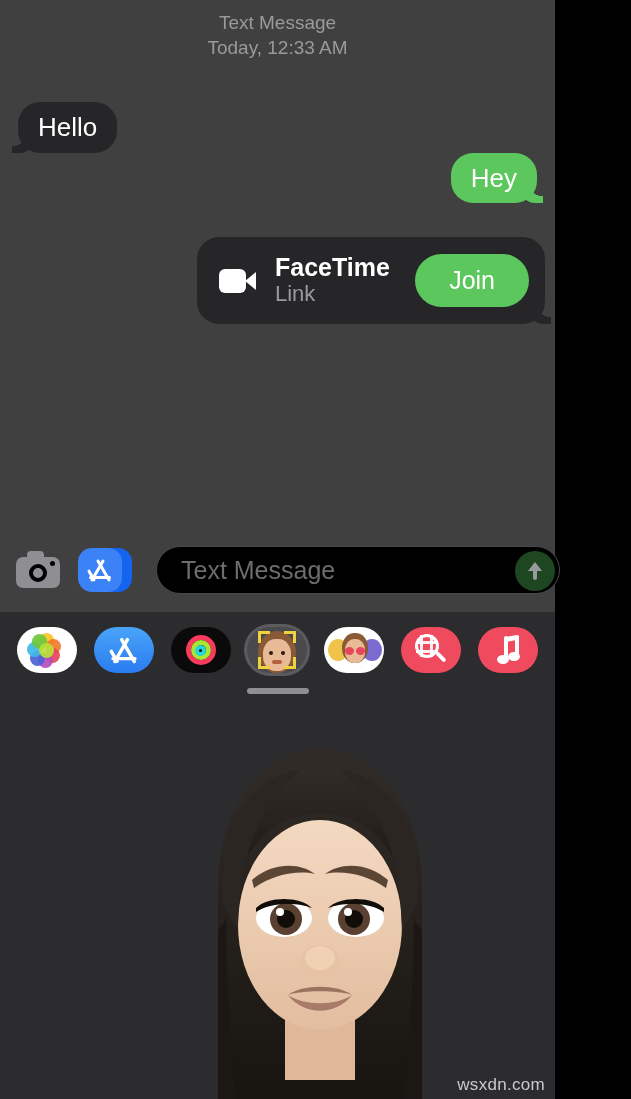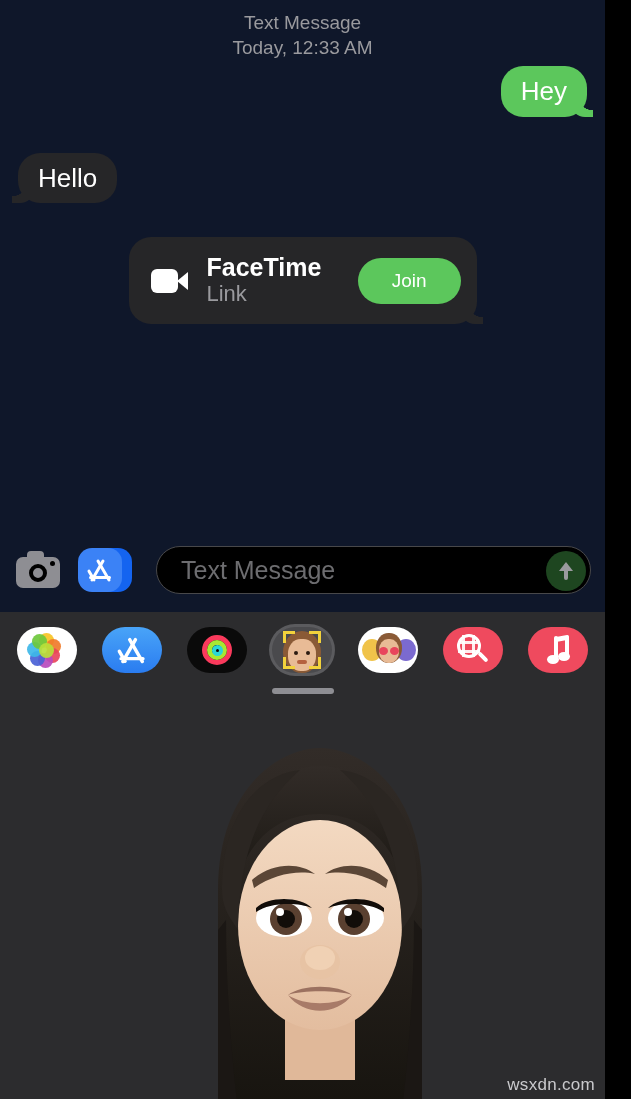--- a/index.html
+++ b/index.html
@@ -2,21 +2,21 @@
 <html><head>
 <meta charset="utf-8">
 <style>
   * { box-sizing: border-box; margin: 0; padding: 0; }
   html, body {
     width: 631px; height: 1099px;
     background: #000;
     font-family: "Liberation Sans", sans-serif;
     overflow: hidden;
   }
-  #screen { position: relative; width: 605px; height: 1099px; background: #0f172a; }
+  #screen { position: relative; width: 555px; height: 1099px; background: #404040; }
 
   
   .convo-header {
     position: absolute; top: 10px; left: 0; right: 0;
     text-align: center; line-height: 1.32;
   }
   .convo-header .svc { color: #9a9a9e; font-size: 19px; }
   .convo-header .ts  { color: #9a9a9e; font-size: 19px; }
 
   
@@ -46,21 +46,21 @@
     border-bottom-left-radius: 14px;
   }
   .bubble.in::after {
     content: ""; position: absolute; left: -6px; bottom: 0;
     width: 22px; height: 22px;
     background: radial-gradient(circle at 0 0, transparent 15px, #262628 15.5px);
     border-bottom-right-radius: 14px;
   }
 
   
-  .ft-wrap { display: flex; justify-content: center; padding: 0 10px; margin-top: 34px; }
+  .ft-wrap { display: flex; justify-content: flex-end; padding: 0 10px; margin-top: 34px; }
   .ft-card {
     position: relative;
     display: flex; align-items: center; gap: 16px;
     background: #262628;
     border-radius: 22px;
     padding: 16px 16px 16px 22px;
     min-width: 348px;
   }
   .ft-card::after {
     content: ""; position: absolute; right: -6px; bottom: 0;
@@ -70,21 +70,21 @@
   }
   .ft-icon { flex: 0 0 auto; width: 40px; height: 28px; position: relative; }
   .ft-icon .body { position: absolute; left: 0; top: 2px; width: 27px; height: 24px; background: #fff; border-radius: 6px; }
   .ft-icon .lens { position: absolute; left: 26px; top: 5px; width: 0; height: 0;
                    border-top: 9px solid transparent; border-bottom: 9px solid transparent; border-right: 11px solid #fff; }
   .ft-text { flex: 1 1 auto; }
   .ft-title { color: #fff; font-size: 25px; font-weight: bold; line-height: 1.12; }
   .ft-sub   { color: #9a9a9e; font-size: 22px; line-height: 1.2; }
   .ft-join {
     flex: 0 0 auto; background: #5cc75c; color: #fff;
-    font-size: 19px; border-radius: 28px; padding: 12px 34px;
+    font-size: 25px; border-radius: 28px; padding: 12px 34px;
     border: none; cursor: pointer; font-family: inherit;
   }
 
   
   .compose { position: absolute; left: 0; right: 0; top: 540px; height: 60px; display: flex; align-items: center; padding: 0 14px; }
   .cam-btn { width: 48px; height: 40px; position: relative; flex: 0 0 auto; cursor: pointer; }
   .cam-btn .cbody { position: absolute; left: 2px; top: 7px; width: 44px; height: 31px; background: #8e8e93; border-radius: 7px; }
   .cam-btn .chump { position: absolute; left: 13px; top: 1px; width: 17px; height: 8px; background: #8e8e93; border-radius: 4px 4px 0 0; }
   .cam-btn .clens { position: absolute; left: 15px; top: 14px; width: 18px; height: 18px; border: 4px solid #000; border-radius: 50%; }
   .cam-btn .cdot  { position: absolute; left: 36px; top: 11px; width: 5px; height: 5px; background: #000; border-radius: 50%; }
@@ -168,29 +168,29 @@
 
 <div id="screen">
 
   <div class="convo-header">
     <div class="svc">Text Message</div>
     <div class="ts">Today, 12:33 AM</div>
   </div>
 
   <div class="thread">
 
+    <div class="row in" style="margin-top:36px;">
+      <div class="bubble in">
+        <span>Hello</span>
+      </div>
+    </div>
+
     <div class="row out">
       <div class="bubble out">
         <span>Hey</span>
-      </div>
-    </div>
-
-    <div class="row in" style="margin-top:36px;">
-      <div class="bubble in">
-        <span>Hello</span>
       </div>
     </div>
 
 
     <div class="ft-wrap">
       <div class="ft-card">
         <div class="ft-icon">
           <span class="body"></span>
             <span class="lens"></span>
         </div>

